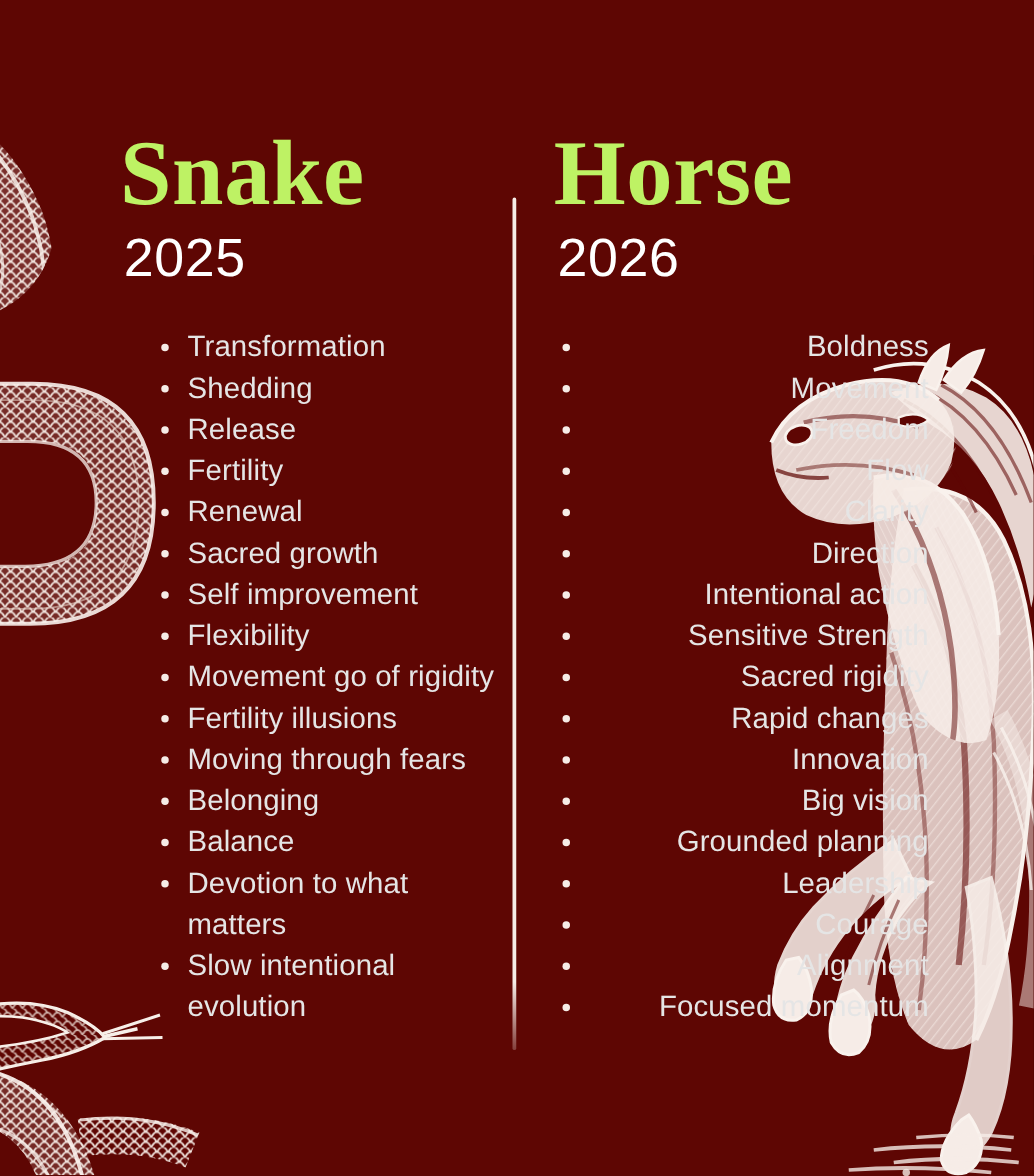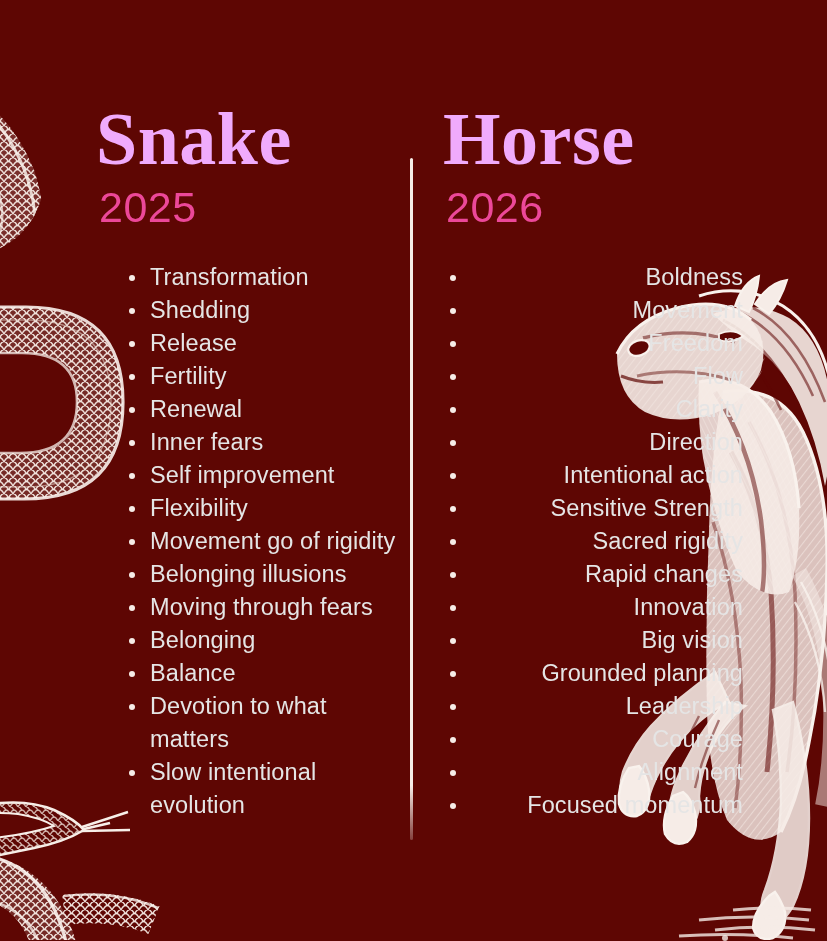--- a/index.html
+++ b/index.html
@@ -54,31 +54,31 @@
     top: 104px;
   }
   #col-snake { left: 96px; width: 300px; }
   #col-horse { left: 443px; width: 300px; }
 
   .zodiac-title {
     font-family: "Liberation Serif", serif;
     font-weight: 700;
     font-size: 74px;
     line-height: 0.96;
-    color: #f0abfc;
+    color: #bef264;
     letter-spacing: 0.5px;
     margin: 0;
     white-space: nowrap;
   }
   .zodiac-year {
     font-family: "Liberation Sans", sans-serif;
     font-weight: 400;
     font-size: 43px;
     line-height: 1;
-    color: #ec4899;
+    color: #ffffff;
     margin: 11px 0 0 3px;
     letter-spacing: 0.5px;
   }
 
   ul.traits {
     list-style: none;
     margin: 32px 0 0 0;
     padding: 0 0 0 54px;
   }
   ul.traits li {
@@ -294,25 +294,25 @@
 
   <div class="column" id="col-snake">
     <h1 class="zodiac-title">Snake</h1>
     <div class="zodiac-year">2025</div>
     <ul class="traits">
       <li>Transformation</li>
       <li>Shedding</li>
       <li>Release</li>
       <li>Fertility</li>
       <li>Renewal</li>
-      <li>Inner fears</li>
+      <li>Sacred growth</li>
       <li>Self improvement</li>
       <li>Flexibility</li>
       <li>Movement go of rigidity</li>
-      <li>Belonging illusions</li>
+      <li>Fertility illusions</li>
       <li>Moving through fears</li>
       <li>Belonging</li>
       <li>Balance</li>
       <li>Devotion to what matters</li>
       <li>Slow intentional evolution</li>
     </ul>
   </div>
 
   <div class="column" id="col-horse">
     <h1 class="zodiac-title">Horse</h1>

